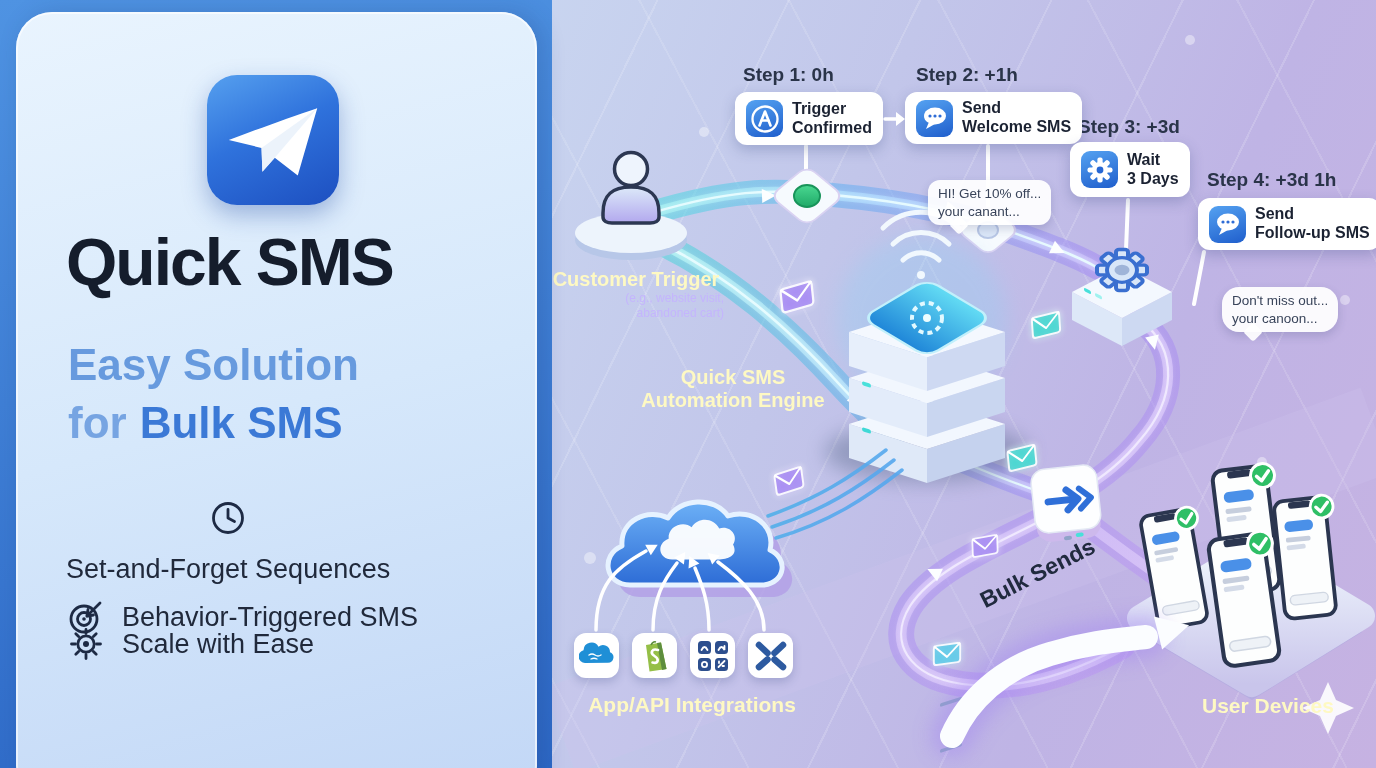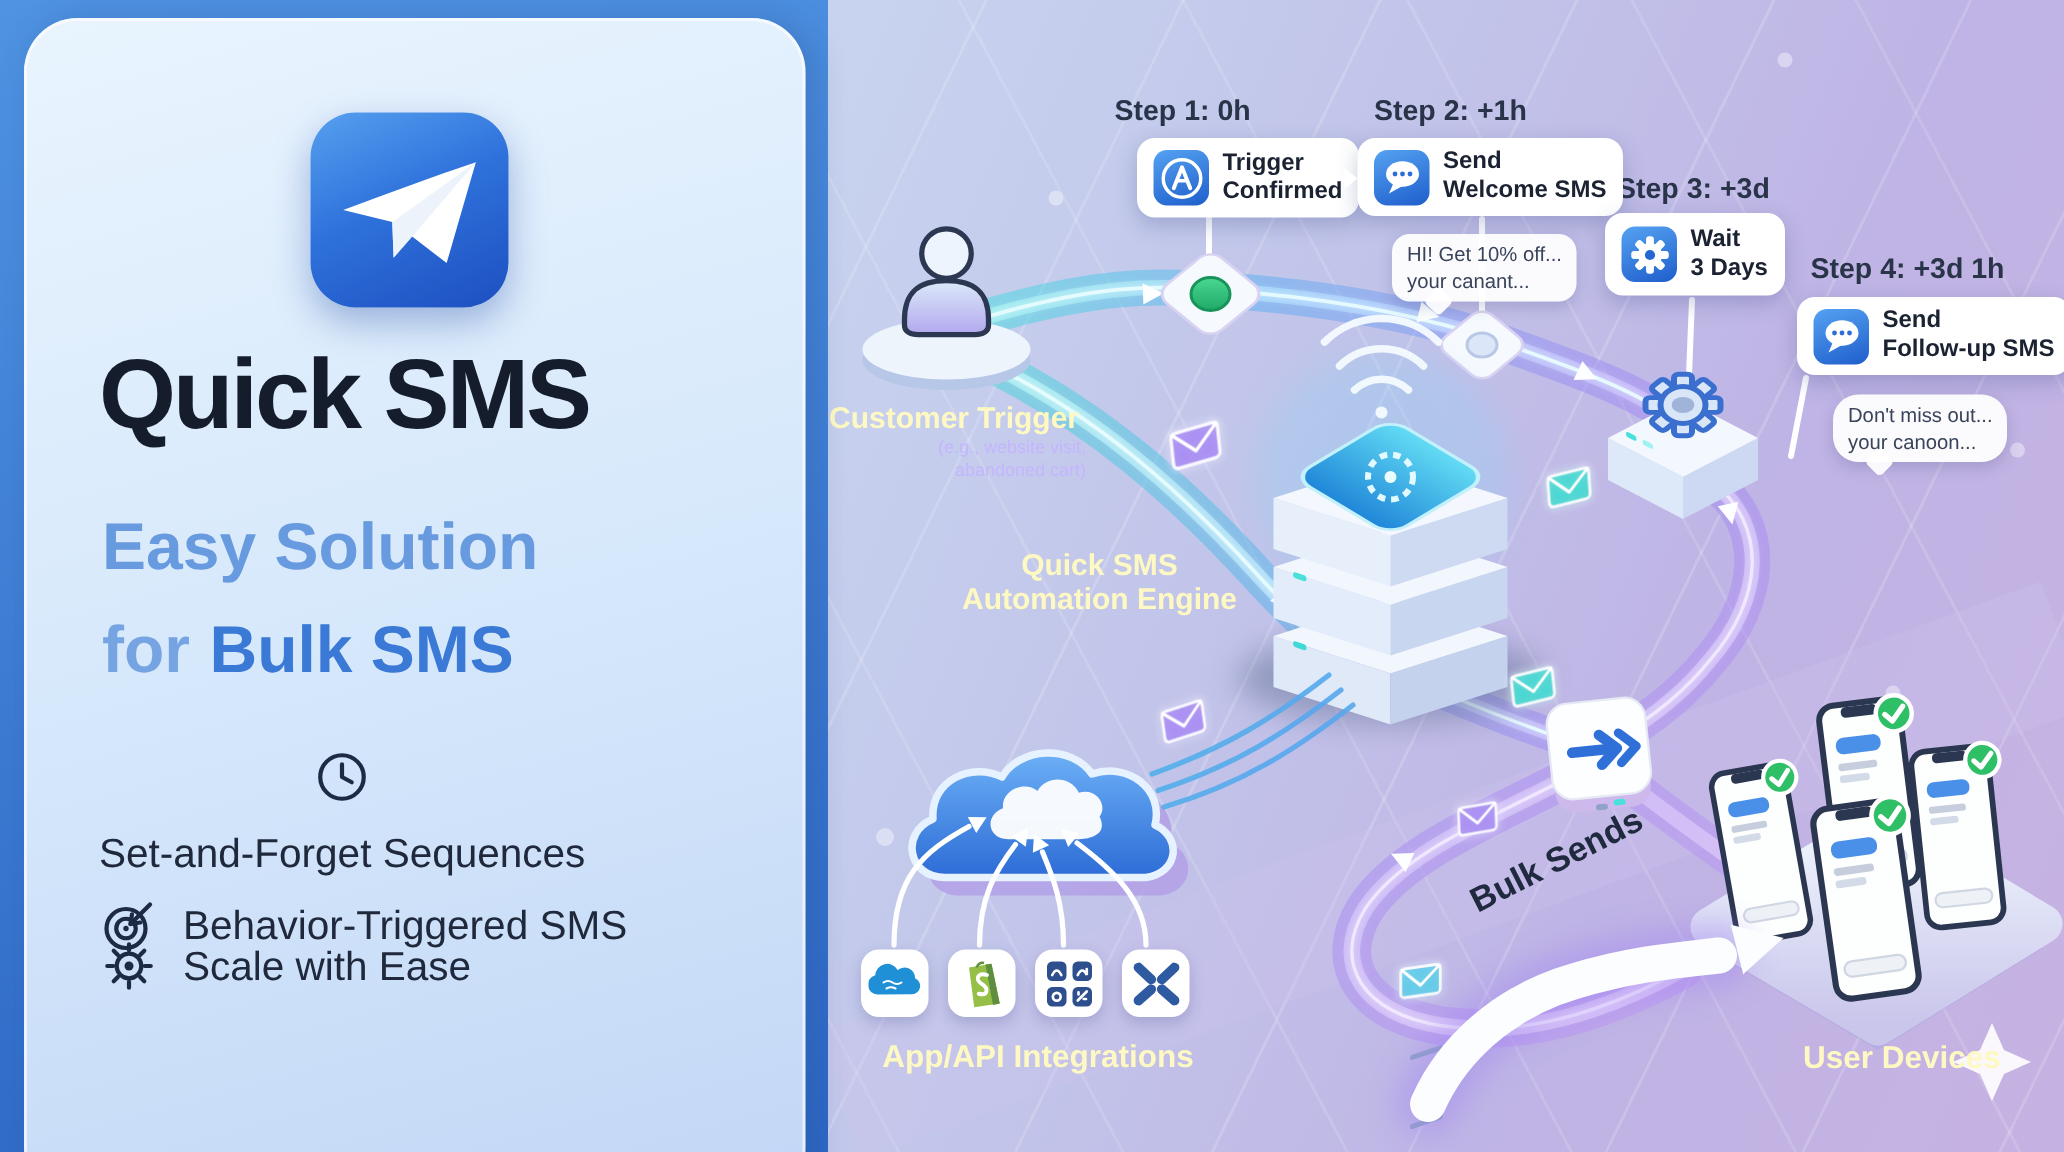--- a/index.html
+++ b/index.html
@@ -20,37 +20,37 @@
   .card{position:absolute;left:16px;top:12px;width:521px;height:790px;border-radius:36px;z-index:3;
     background:linear-gradient(165deg,#e9f4fe 0%,#d6e8fb 50%,#c2d7f6 100%);
     box-shadow:inset 0 0 0 2px rgba(255,255,255,.6), 6px 0 22px rgba(30,60,120,.22);}
   .logo{position:absolute;left:191px;top:63px;width:132px;height:130px;border-radius:30px;
     background:linear-gradient(155deg,#56a0ef 0%,#2f72dc 45%,#1d4fc0 100%);
     box-shadow:0 10px 24px rgba(25,70,160,.35);display:flex;align-items:center;justify-content:center;}
   .page-title{position:absolute;left:50px;top:212px;font-size:66px;font-weight:800;
     letter-spacing:-2px;color:#151d2c;}
   .subtitle{position:absolute;left:52px;top:326px;line-height:1.22;}
   .sub-line1{font-size:44px;font-weight:600;color:#679ade;}
-  .sub-line2{font-size:44px;font-weight:600;color:#76a4e2;margin-top:15px;}
+  .sub-line2{font-size:44px;font-weight:600;color:#76a4e2;margin-top:4px;}
   .sub-bulk{font-weight:800;color:#3b79d6;margin-left:13px;}
   .feature{position:absolute;left:50px;display:flex;align-items:center;gap:16px;}
   .feature .f-icon{width:40px;height:40px;flex:0 0 auto;}
   .feature .f-label{font-size:27px;font-weight:500;color:#20293b;white-space:nowrap;}
   
   .ov{position:absolute;z-index:2;}
   .h-step{font-size:19px;font-weight:700;color:#2a3449;white-space:nowrap;}
   .step-card{display:flex;align-items:center;gap:9px;background:#fff;border-radius:12px;
     box-shadow:0 5px 14px rgba(40,60,120,.25);padding:0 11px;}
   .step-icon{width:37px;height:37px;border-radius:9px;flex:0 0 auto;
     background:linear-gradient(160deg,#55a2f1 0%,#1f5ecc 100%);
     display:flex;align-items:center;justify-content:center;}
   .step-text{font-size:16px;font-weight:700;color:#1b2232;line-height:1.18;white-space:nowrap;}
   .tooltip{background:rgba(255,255,255,.93);border-radius:12px;padding:5px 10px;
     font-size:13.5px;font-weight:500;color:#39445a;line-height:1.3;white-space:nowrap;
-    box-shadow:0 4px 10px rgba(50,60,110,.2);}
+    box-shadow:0 4px 10px rgba(50,60,110,.2);margin-top:24px;}
   .tooltip::after{content:"";position:absolute;left:24px;bottom:-7px;width:14px;height:14px;
     background:rgba(255,255,255,.93);transform:rotate(45deg);border-radius:3px;}
   .dg-title{font-size:20px;font-weight:700;color:#fef9c3;white-space:nowrap;}
   .dg-sub{font-size:12px;font-weight:400;color:#c4b5fd;line-height:1.25;text-align:right;}
   .center{text-align:center;}
   .bulk-label{font-size:23px;font-weight:700;color:#202a3e;transform:rotate(-27deg);white-space:nowrap;}
   .app-row{position:absolute;z-index:2;display:flex;gap:13px;}
   .app-icon{width:45px;height:45px;border-radius:12px;background:#fff;
     box-shadow:0 4px 10px rgba(40,60,120,.22);display:flex;align-items:center;justify-content:center;}
 </style>
@@ -334,21 +334,21 @@
     </g>
 
     <path d="M1328 682 l8 18 l18 8 l-18 8 l-8 18 l-8 -18 l-18 -8 l18 -8 Z" fill="#fff" opacity=".9"></path>
   </svg>
 
   <div class="ov h-step" style="left:743px;top:64px;">Step 1: 0h</div>
   <div class="ov h-step" style="left:916px;top:64px;">Step 2: +1h</div>
   <div class="ov h-step" style="left:1078px;top:116px;">Step 3: +3d</div>
   <div class="ov h-step" style="left:1207px;top:169px;">Step 4: +3d 1h</div>
 
-  <div class="ov step-card" style="left:758px;top:92px;height:53px;">
+  <div class="ov step-card" style="left:735px;top:92px;height:53px;">
     <div class="step-icon">
       <svg width="30" height="30" viewBox="-15 -15 30 30">
         <circle r="12.5" fill="none" stroke="#fff" stroke-width="2.3"></circle>
         <path d="M-5.5 6.5 L0 -7.5 L5.5 6.5" fill="none" stroke="#fff" stroke-width="2.6" stroke-linecap="round" stroke-linejoin="round"></path>
         <path d="M-3.5 1.5 H3.5" stroke="#fff" stroke-width="2.3" stroke-linecap="round"></path>
       </svg>
     </div>
     <div class="step-text">
       <div>Trigger</div>
         <div>Confirmed</div>

